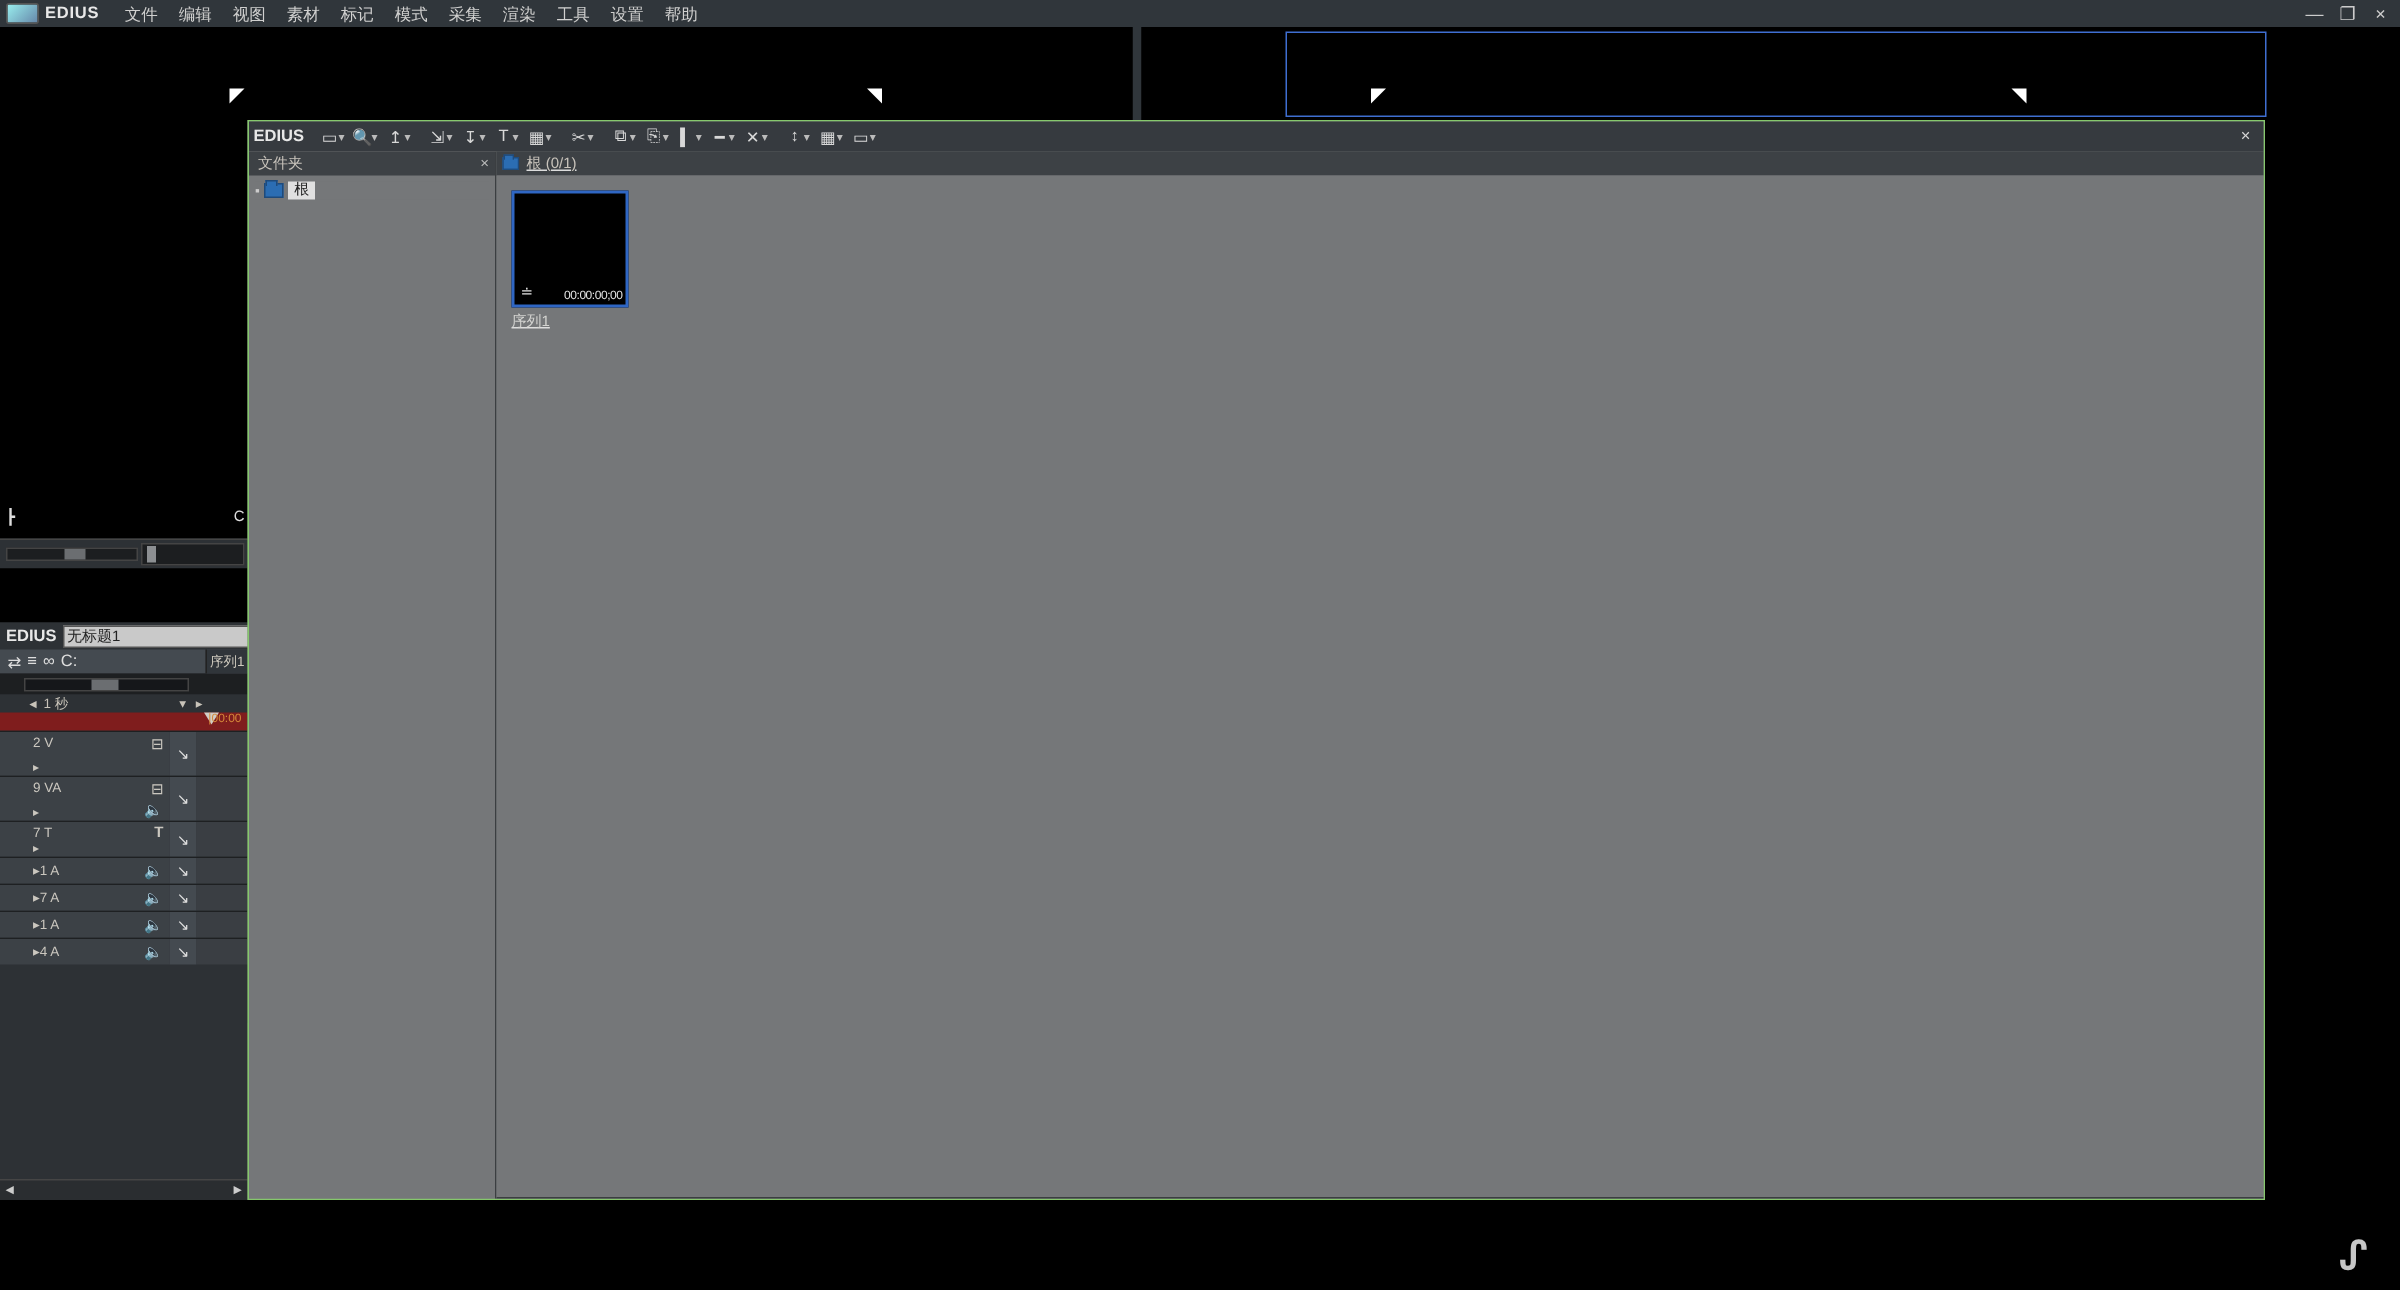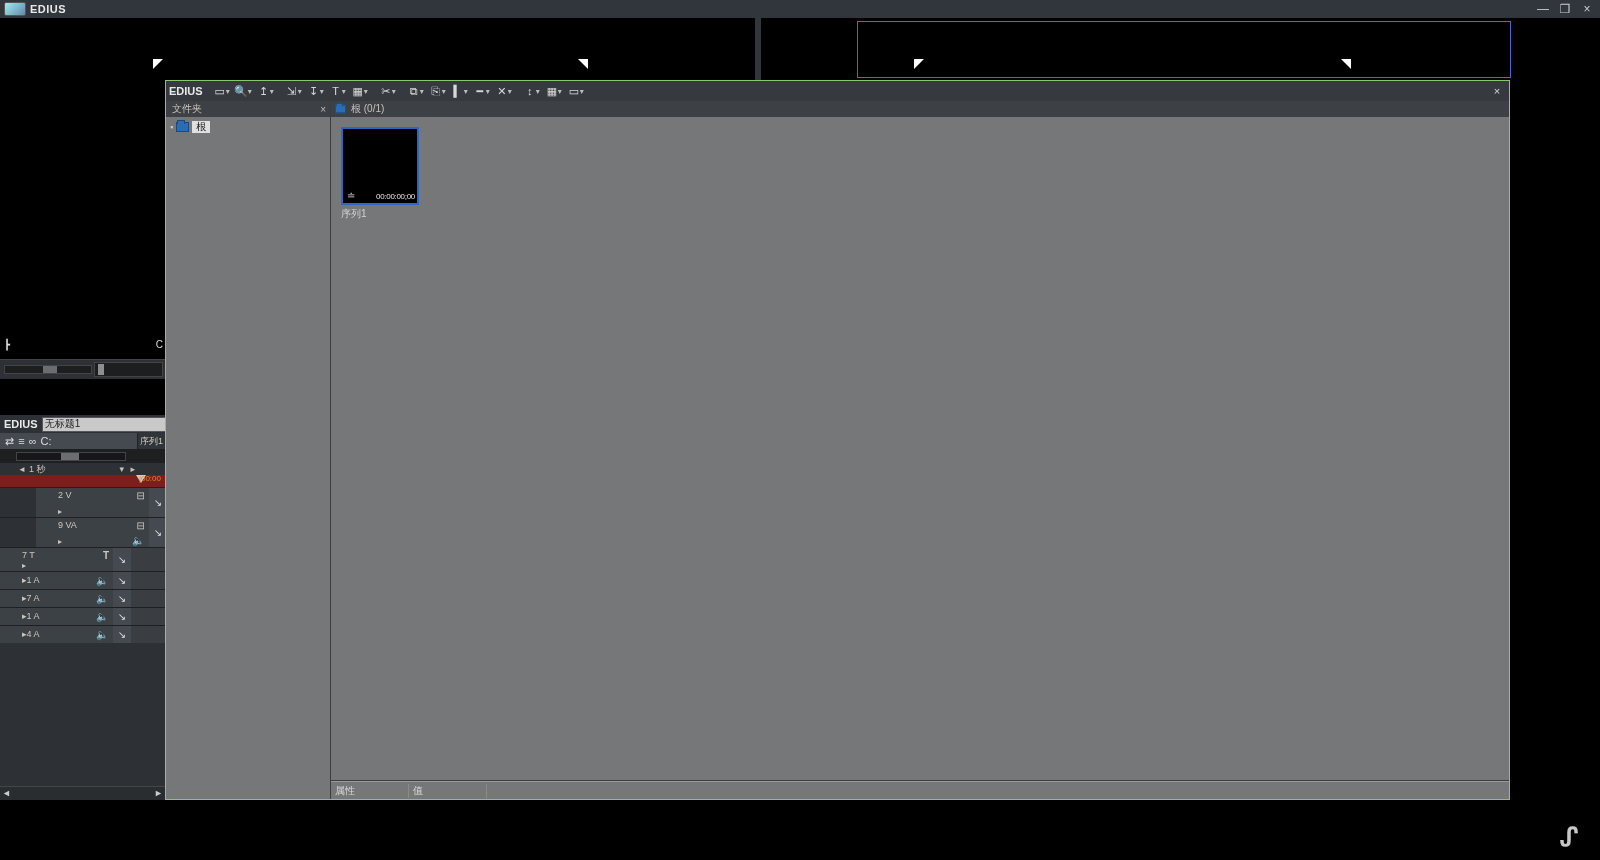--- a/index.html
+++ b/index.html
@@ -89,21 +89,21 @@
 .folder-icon {
   width:13px; height:10px; background:#2b6db3; border:1px solid #1e4a7b; position:relative;
 }
 .folder-icon::before{
   content:""; position:absolute; left:0; top:-3px; width:6px; height:3px; background:#2b6db3; border:1px solid #1e4a7b; border-bottom:none;
 }
 .tree-label {
   background:#e0e0e0; color:#222; font-size:10px; padding:0 4px; height:12px; line-height:12px;
 }
 
-.content-pane { flex:1; display:flex; flex-direction:column;}
+.content-pane { flex:1; display:flex; flex-direction:column;text-decoration:underline;}
 .content-tab {
   height:16px; background:#3d4145; display:flex; align-items:center; font-size:10px;
   color:#c8c3bb; padding-left:3px; gap:4px;
 }
 .content-area {
   flex:1; background:#757779; padding:10px; overflow:auto;
   border-bottom:1px solid #3b3e41;
 }
 .clip {
   width:80px;
@@ -200,21 +200,21 @@
 .track .hdr {
   flex:0 0 113px; background:#3c4146; height:100%; padding:1px 2px;
   position:relative; font-size:9px; color:#cbc7bf;
 }
 .track .hdr .name{ position:absolute; left:22px; top:2px;}
 .track .hdr .chev{ position:absolute; left:22px; bottom:1px; font-size:8px;}
 .track .hdr .ic-r { position:absolute; right:4px; top:2px; font-size:10px;}
 .track .hdr .ic-r2{ position:absolute; right:4px; bottom:1px; font-size:10px; color:#ddd;}
 .track .btns { flex:0 0 18px; background:#444a50; display:flex; align-items:center; justify-content:center;}
 .track .lane { flex:1; background:#3a3e43;}
-.track.h30{ height:30px;padding-left:36px;}
+.track.h30{ height:30px;}
 .track.h24{ height:24px;}
 .track.h18{ height:18px;}
 .track.h18 .hdr .name{ top:3px;}
 .track.h18 .hdr .ic-r{ top:3px;}
 .track.title .hdr .ic-r{ font-weight:bold;}
 
 .tl-rest { position:absolute; left:0; right:0; bottom:0; height:118px; background:#2d3135;}
 .tl-scroll { position:absolute; left:0; bottom:0; width:165px; height:14px; background:#2a2d30;
   border-top:1px solid #454545;}
 .tl-scroll .lar{ position:absolute; left:2px; top:1px; font-size:9px; color:#ccc;}
@@ -235,20 +235,33 @@
 .bottom-black {
   position:absolute; left:0; top:800px; width:1600px; height:60px; background:#000;
 }
 </style>
 </head>
 <body>
 
 <div class="menubar">
   <div class="logo"></div>
   <div class="brand">EDIUS</div>
+  <div id="menu-items" style="display:flex;">
+      <span class="m-item">文件</span>
+      <span class="m-item">编辑</span>
+      <span class="m-item">视图</span>
+      <span class="m-item">素材</span>
+      <span class="m-item">标记</span>
+      <span class="m-item">模式</span>
+      <span class="m-item">采集</span>
+      <span class="m-item">渲染</span>
+      <span class="m-item">工具</span>
+      <span class="m-item">设置</span>
+      <span class="m-item">帮助</span>
+    </div>
   <div class="spacer"></div>
   <div class="win-btns">
     <span>—</span>
     <span>❐</span>
     <span>×</span>
   </div>
 </div>
 
 <div class="monitors">
   <div class="monitor-left">
@@ -454,24 +467,20 @@
       </div>
       <div class="content-area">
         <div class="clip">
           <div class="clip-thumb">
             <span class="ico">≐</span>
             <span class="tc">00:00:00;00</span>
           </div>
           <div class="clip-label">序列1</div>
         </div>
       </div>
-      <div class="prop-header">
-        <div class="col1">属性</div>
-        <div class="col2">值</div>
-      </div>
     </div>
   </div>
 </div>
 
 <div class="bottom-black"></div>
 
 <div class="watermark">
   <span class="sw">ᔑ</span>
 </div>
 

